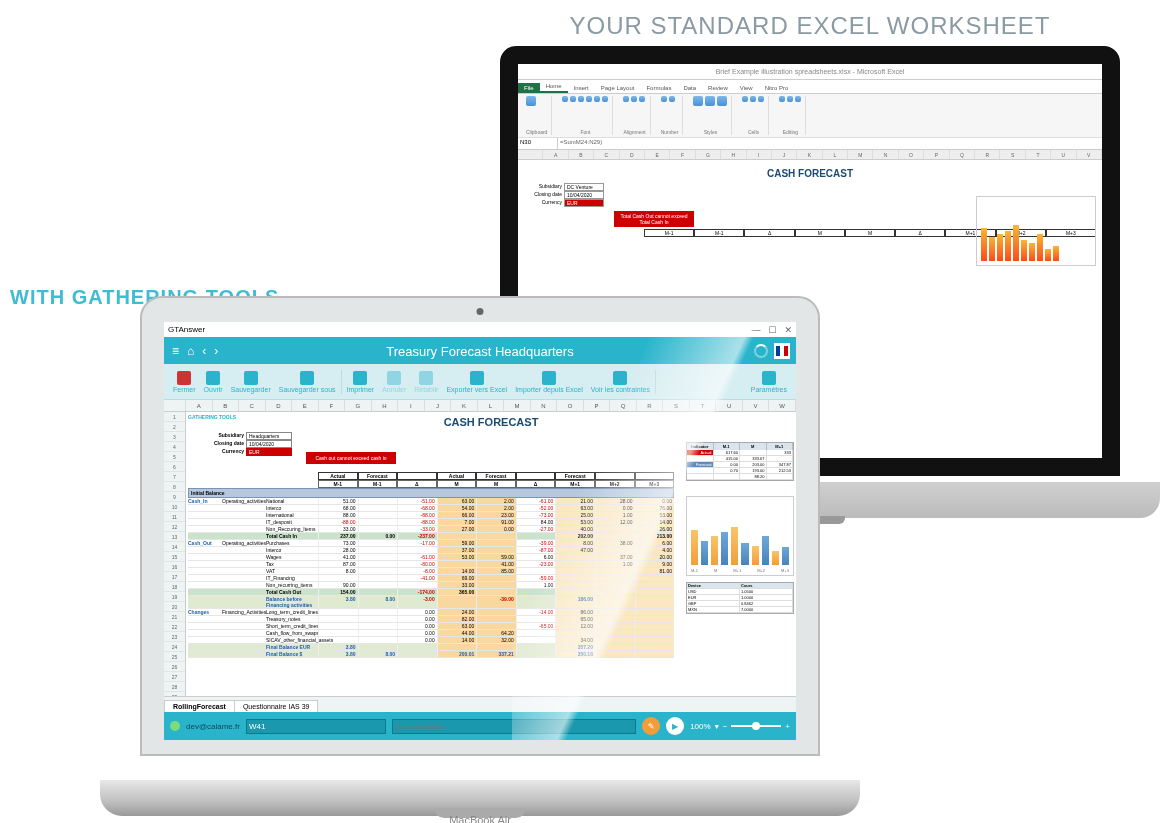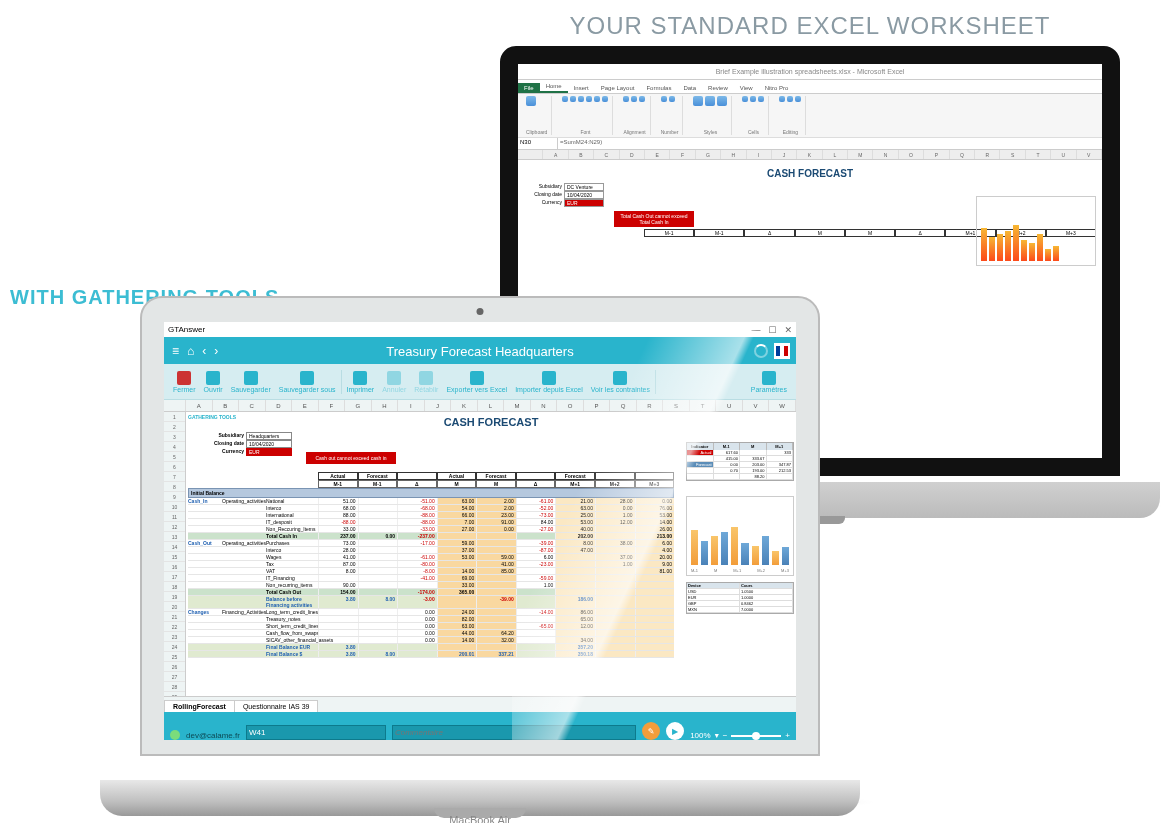--- a/index.html
+++ b/index.html
@@ -126,21 +126,21 @@
 
   .cf-device { position: absolute; top: 170px; right: 2px; width: 108px; border: 1px solid #aaa; font-size: 4px; }
   .cf-device .r { display: flex; }
   .cf-device .r div { flex: 1; padding: 0 1px; border-right: 1px solid #ddd; border-bottom: 1px solid #ddd; }
   .cf-device .h { background: #d9e4ec; font-weight: bold; }
 
   .gt-tabs { height: 16px; background: #eef4f4; display: flex; align-items: flex-end; border-top: 1px solid #ccc; font-size: 7px; }
   .gt-tabs .tab { padding: 2px 8px; border: 1px solid #ccc; border-bottom: none; background: #fff; margin-right: -1px; }
   .gt-tabs .tab.active { font-weight: bold; }
 
-  .gt-footer { height: 28px; background: #29b4cc; display: flex; align-items: flex-end; padding: 0 6px; gap: 6px; font-size: 8px; }
+  .gt-footer { height: 28px; background: #29b4cc; display: flex; align-items: center; padding: 0 6px; gap: 6px; font-size: 8px; }
   .gt-footer .status-dot { width: 10px; height: 10px; background: #7bdc7b; border-radius: 50%; }
   .gt-footer .email { color: #0d4a55; }
   .gt-footer .cell-field { background: #1a98ad; color: #fff; border: 1px solid #0d7a8c; width: 140px; padding: 2px; font-size: 8px; }
   .gt-footer .comment-field { background: #1a98ad; color: #bddfe5; border: 1px solid #0d7a8c; flex: 1; padding: 2px; font-size: 8px; font-style: italic; }
   .gt-footer .circ-btn { width: 18px; height: 18px; border-radius: 50%; display: flex; align-items: center; justify-content: center; }
   .gt-footer .circ-btn.orange { background: #f29d3a; color: #fff; }
   .gt-footer .circ-btn.white { background: #fff; color: #29b4cc; }
   .gt-footer .zoom { color: #fff; display: flex; align-items: center; gap: 4px; }
   .gt-footer .slider { width: 50px; height: 2px; background: #fff; position: relative; }
   .gt-footer .slider::after { content: ""; position: absolute; left: 50%; top: -3px; width: 8px; height: 8px; background: #fff; border-radius: 50%; transform: translateX(-50%); }

